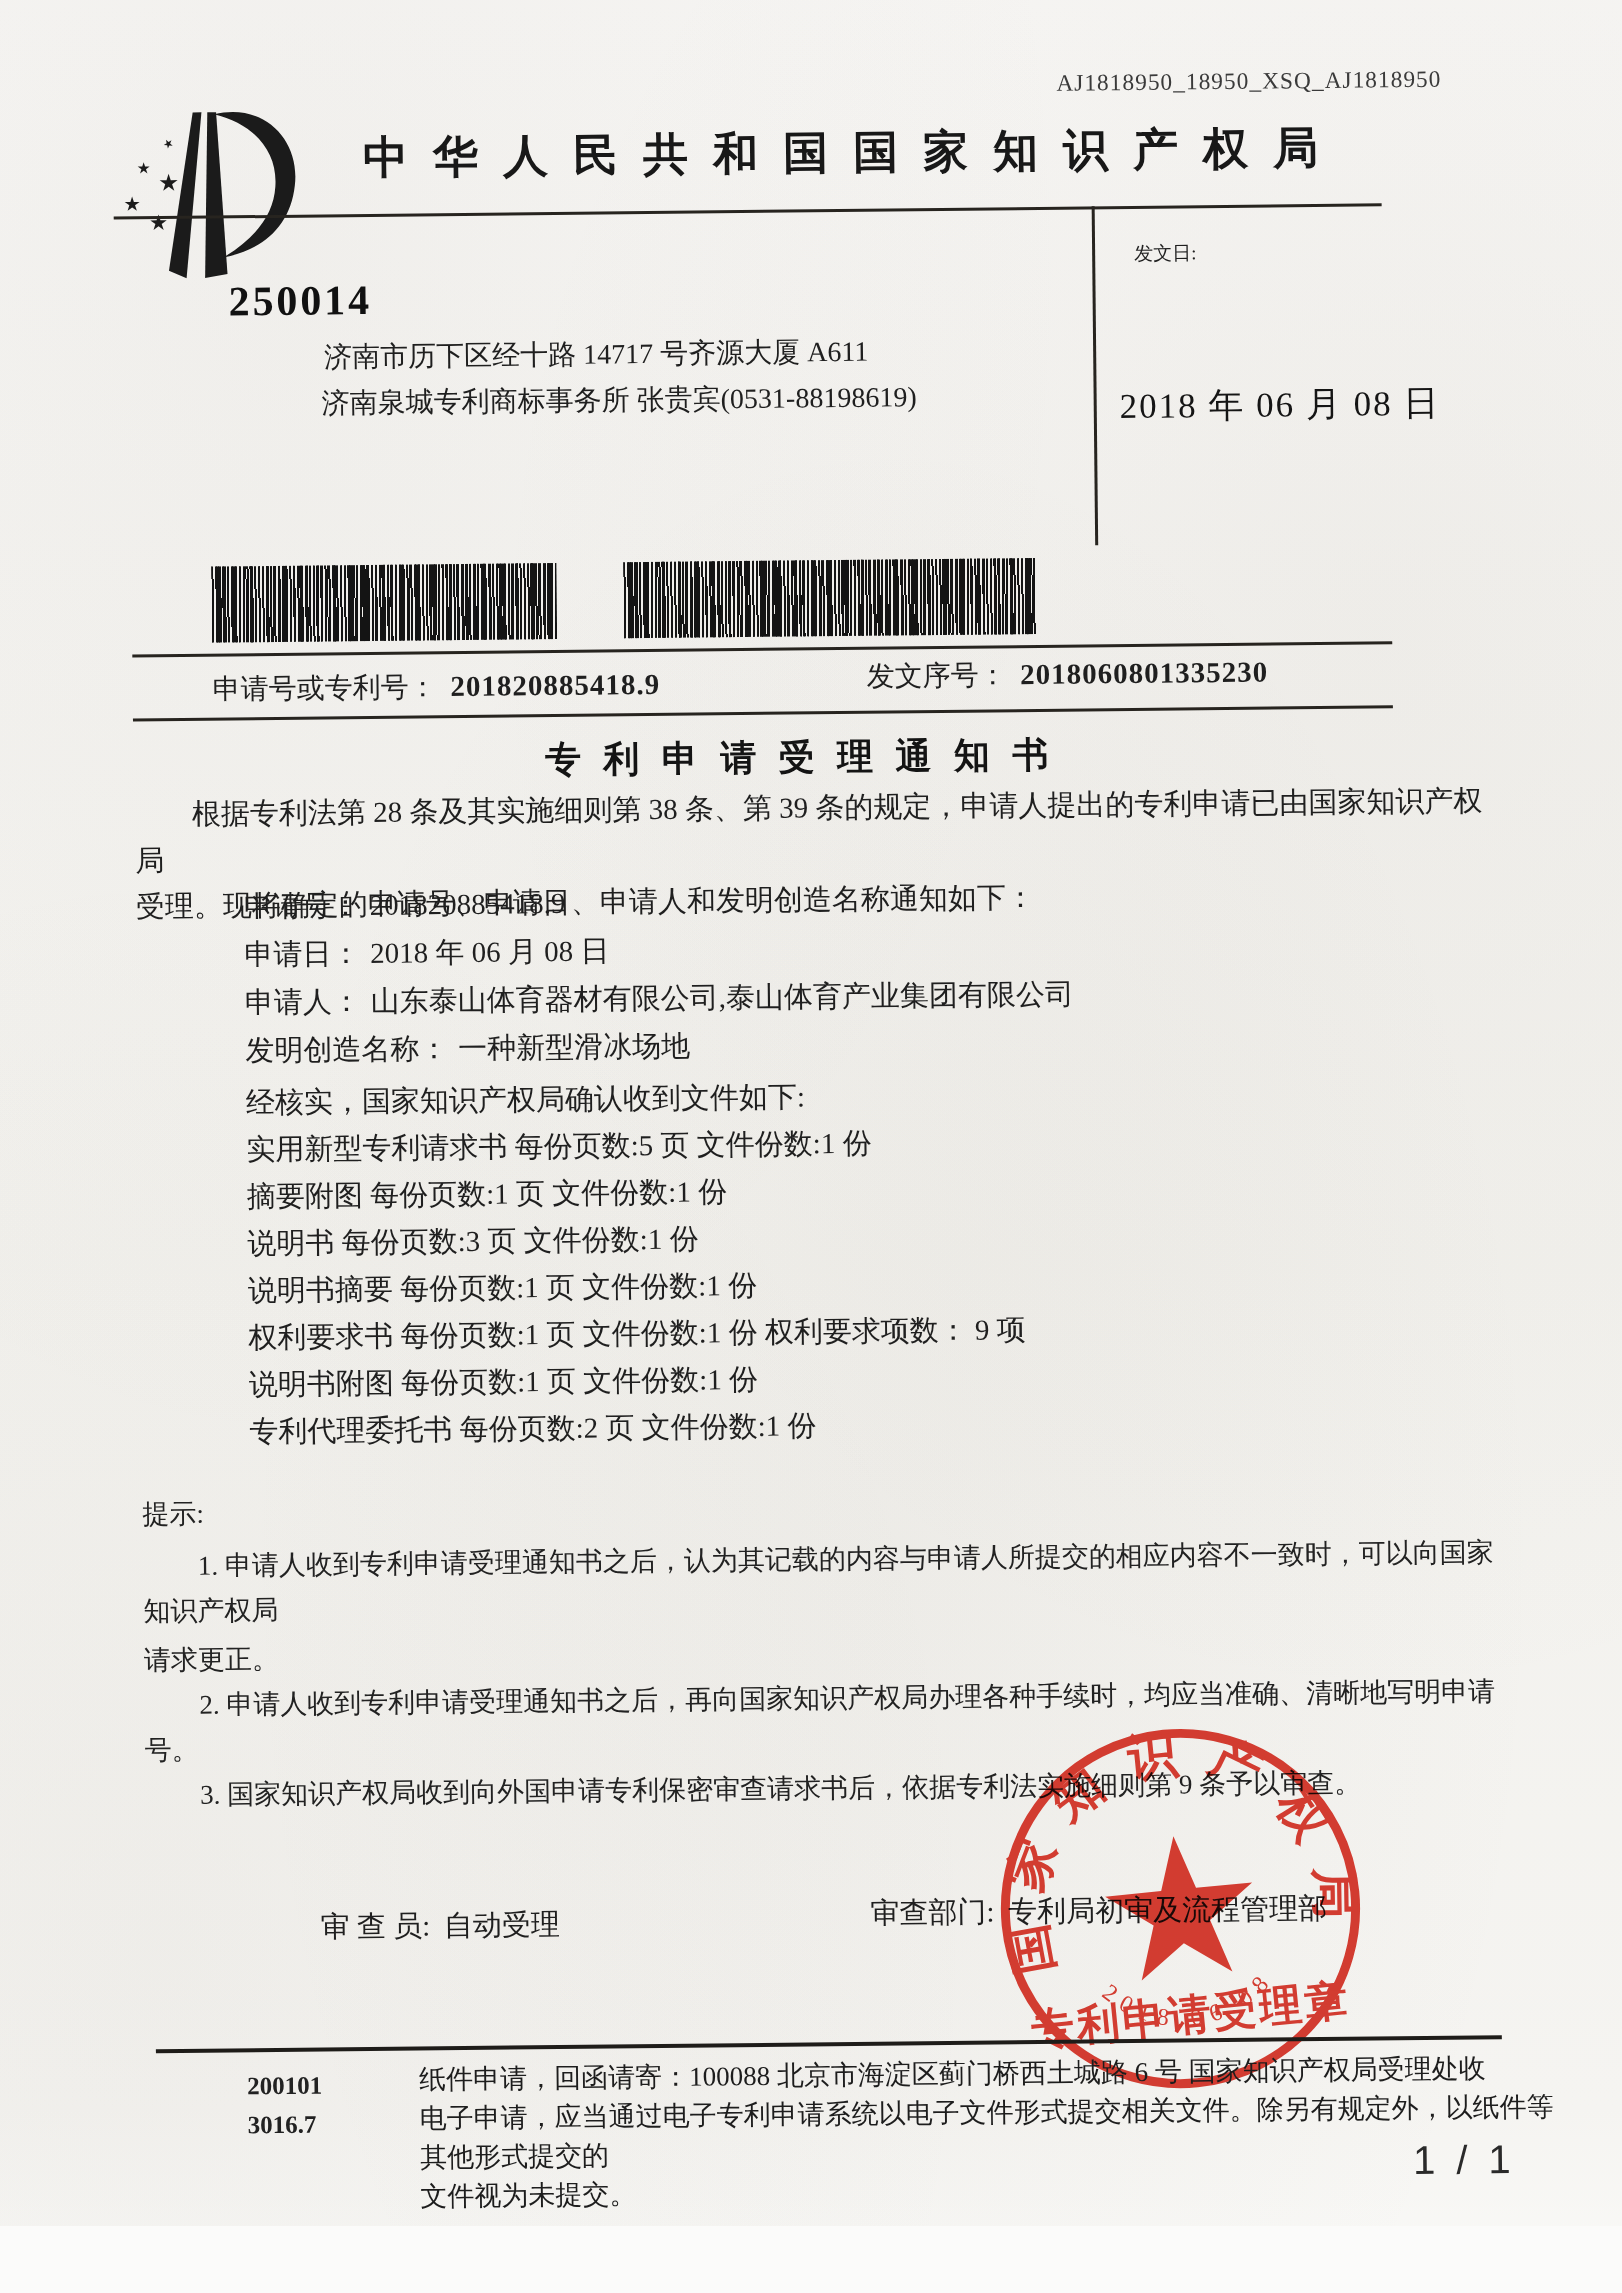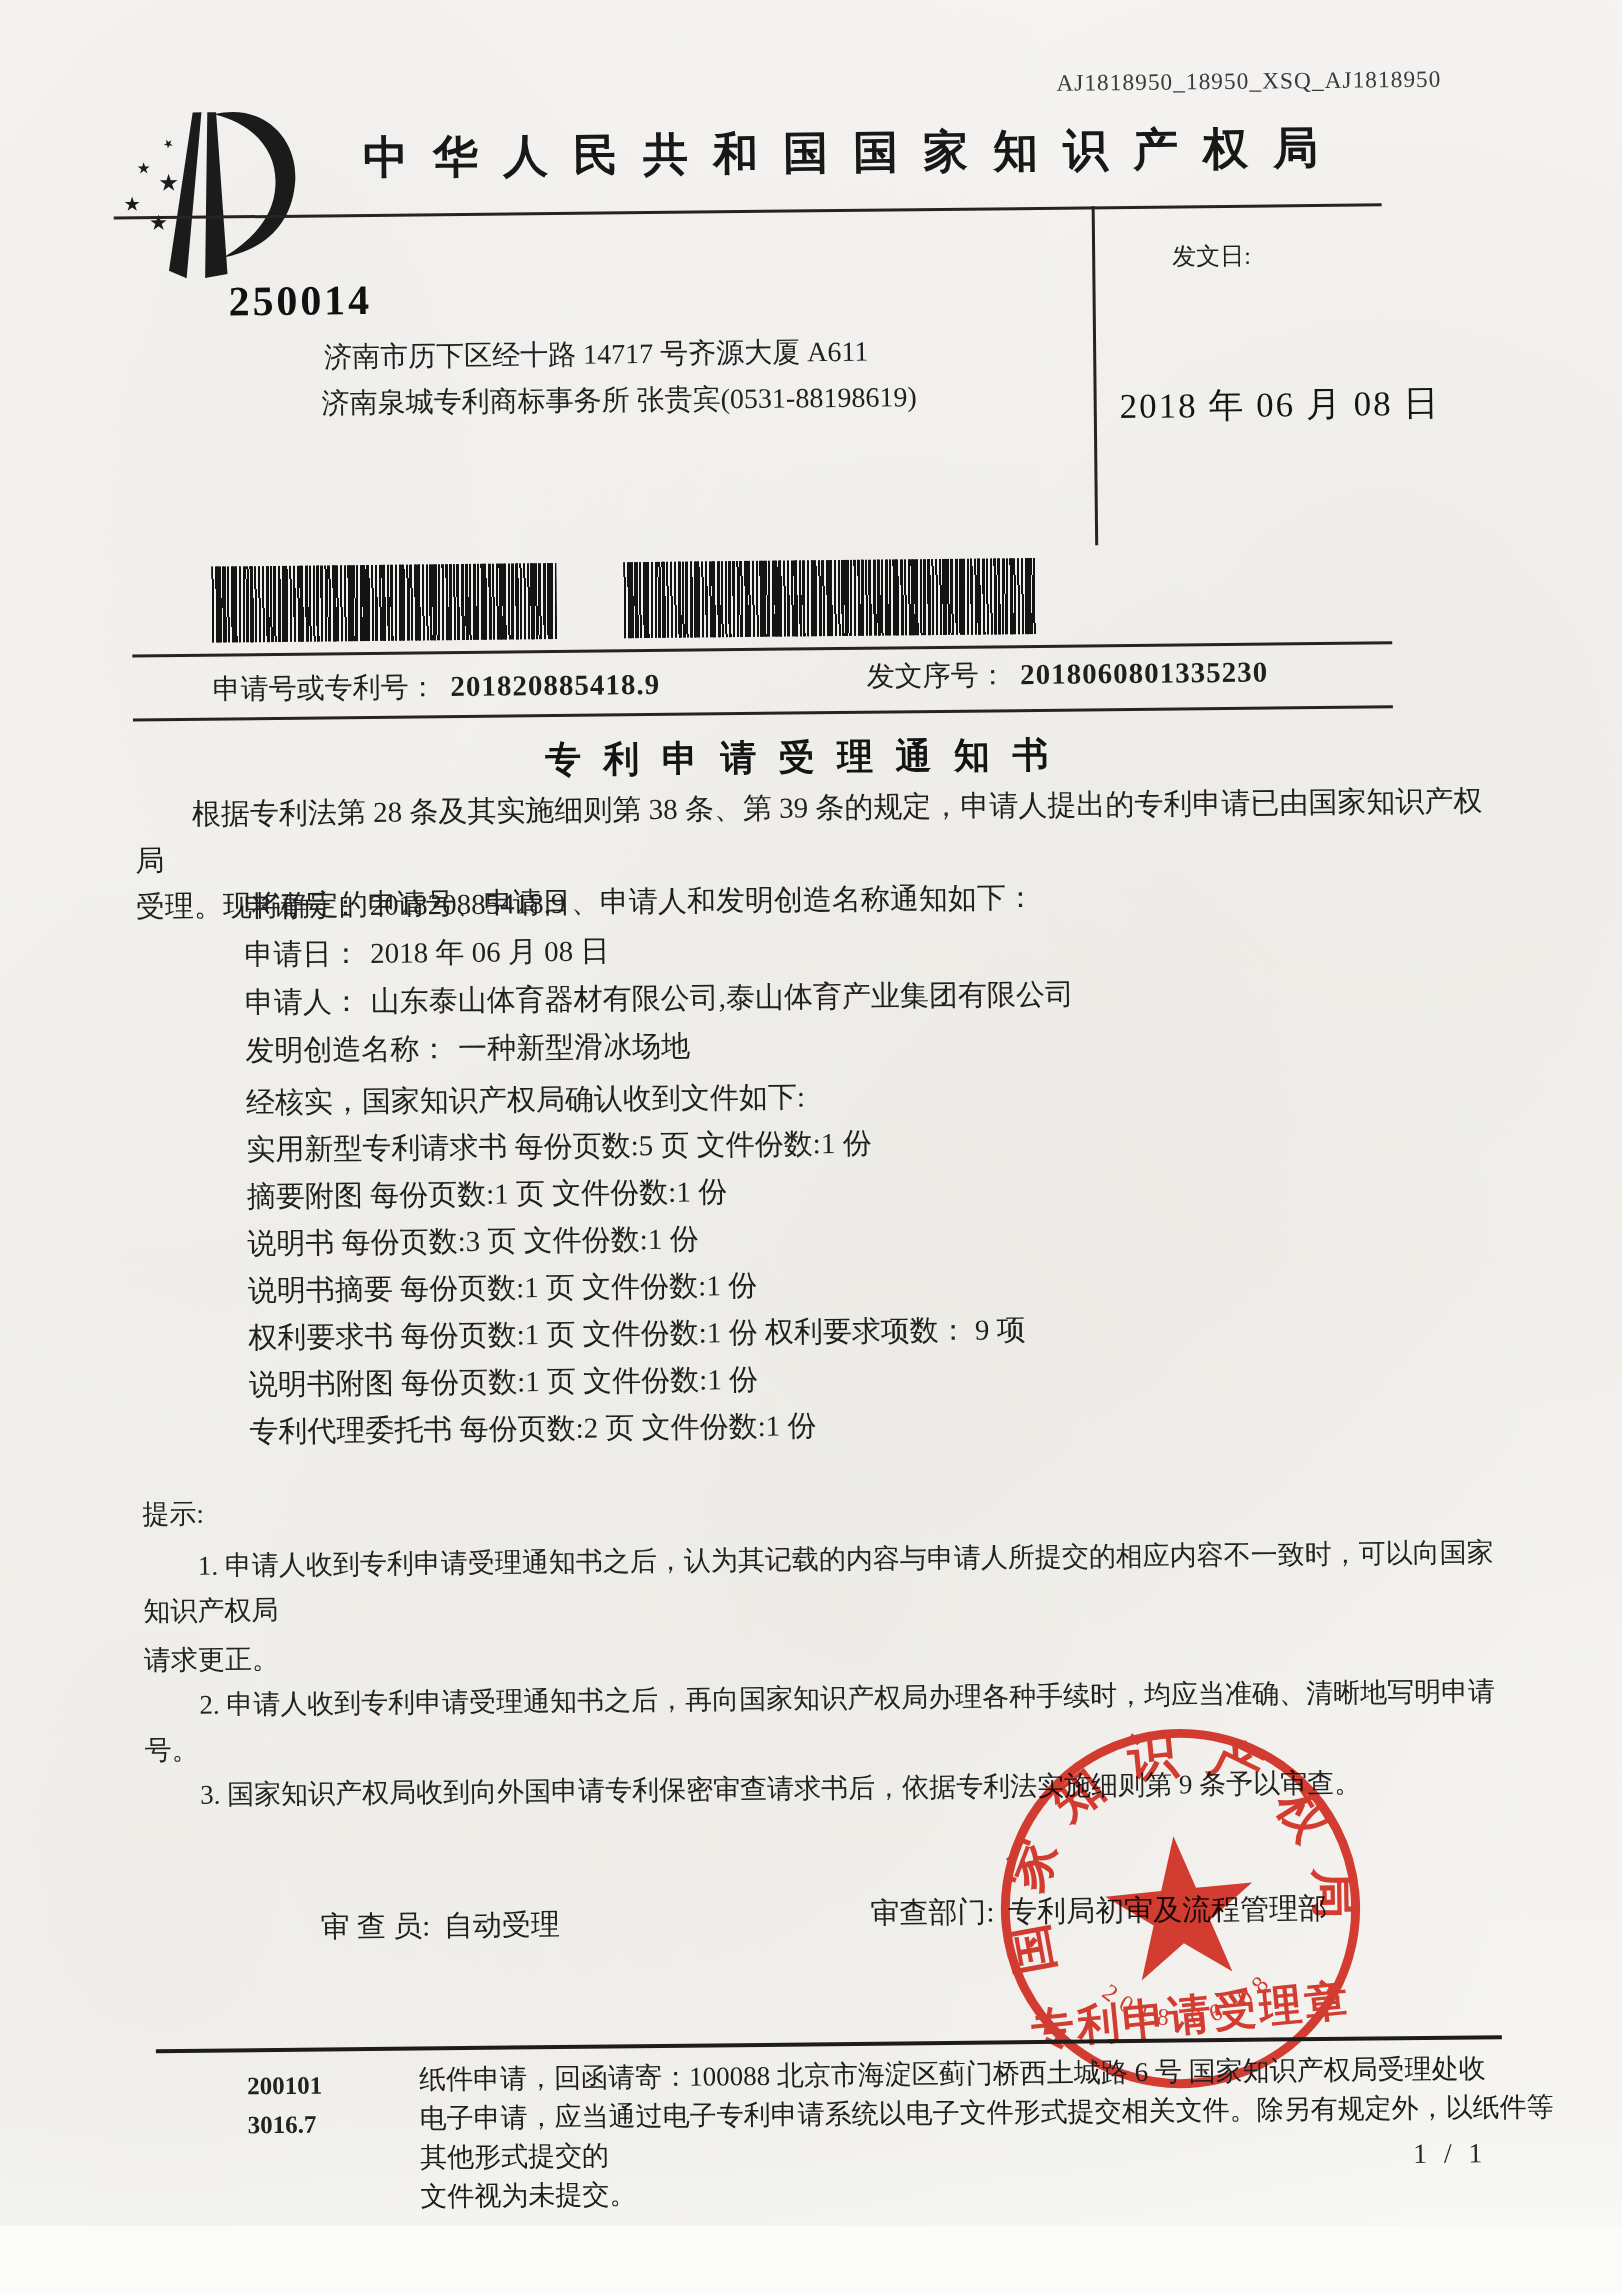--- a/index.html
+++ b/index.html
@@ -25,21 +25,21 @@
   .scan-code{left:1067px;top:72px;font-size:23.4px;letter-spacing:1px;color:#3a3a3a;}
   
   .office-name{left:373px;top:123px;font-size:45px;font-weight:bold;letter-spacing:25px;color:#181818;white-space:nowrap;}
   .header-rule{left:123px;top:209px;width:1268px;}
   .datebox-divider{left:1101px;top:209px;width:2.9px;height:339px;background:#27241f;}
   
   .postal-code{left:237px;top:271px;font-size:42px;font-weight:bold;letter-spacing:2.9px;color:#111;}
   .addr1{left:332px;top:333px;font-size:28px;}
   .addr2{left:329px;top:379px;font-size:28px;}
   
-  .issue-label{left:1181px;top:244px;font-size:24px;}
+  .issue-label{left:1143px;top:244px;font-size:19px;}
   .issue-value{left:1127px;top:386px;font-size:35px;letter-spacing:2px;color:#151515;}
   
   .barcode{top:560px;height:76px;
     background:
       repeating-linear-gradient(90deg,#141414 0 2px,transparent 2px 3.9px),
       repeating-linear-gradient(90deg,#141414 0 1px,transparent 1px 6.8px),
       repeating-linear-gradient(90deg,transparent 0 4.9px,#141414 4.9px 7.8px,transparent 7.8px 16.6px),
       repeating-linear-gradient(90deg,transparent 0 10.7px,#141414 10.7px 12.7px,transparent 12.7px 28px);
   }
   .barcode-left{left:217px;width:345px;}
@@ -70,21 +70,21 @@
   
   .examiner{left:312px;top:1902px;font-size:29px;white-space:nowrap;}
   .department{left:862px;top:1894px;font-size:29px;white-space:nowrap;}
   .gap{margin-left:13.7px;}
   
   .stamp{left:973px;top:1713px;width:398px;height:398px;opacity:0.9;mix-blend-mode:multiply;transform:rotate(-5deg);}
   
   .footer-rule{left:146px;top:2042px;width:1346px;height:3.9px;background:#1e1c19;}
   .form-code{left:237px;top:2060px;font-size:25px;line-height:39px;color:#222;font-weight:bold;}
   .footer-note{left:409px;top:2056px;width:1151px;font-size:27px;line-height:39px;color:#1d1d1d;}
-  .page-indicator{left:1402px;top:2144px;font-size:28px;letter-spacing:4.9px;font-family:Liberation Serif, serif;color:#2a2a2a;text-align:right;}
+  .page-indicator{left:1402px;top:2144px;font-size:40px;letter-spacing:4.9px;font-family:Liberation Sans, sans-serif;color:#2a2a2a;text-align:right;}
   .bottom-strip{left:0;top:2226px;width:1623px;height:68px;background:#fbfbfa;}
 </style>
 </head>
 <body>
 
 <div class="sheet">
   <div class="content">
 
     <div class="abs scan-code">AJ1818950_18950_XSQ_AJ1818950</div>
 

